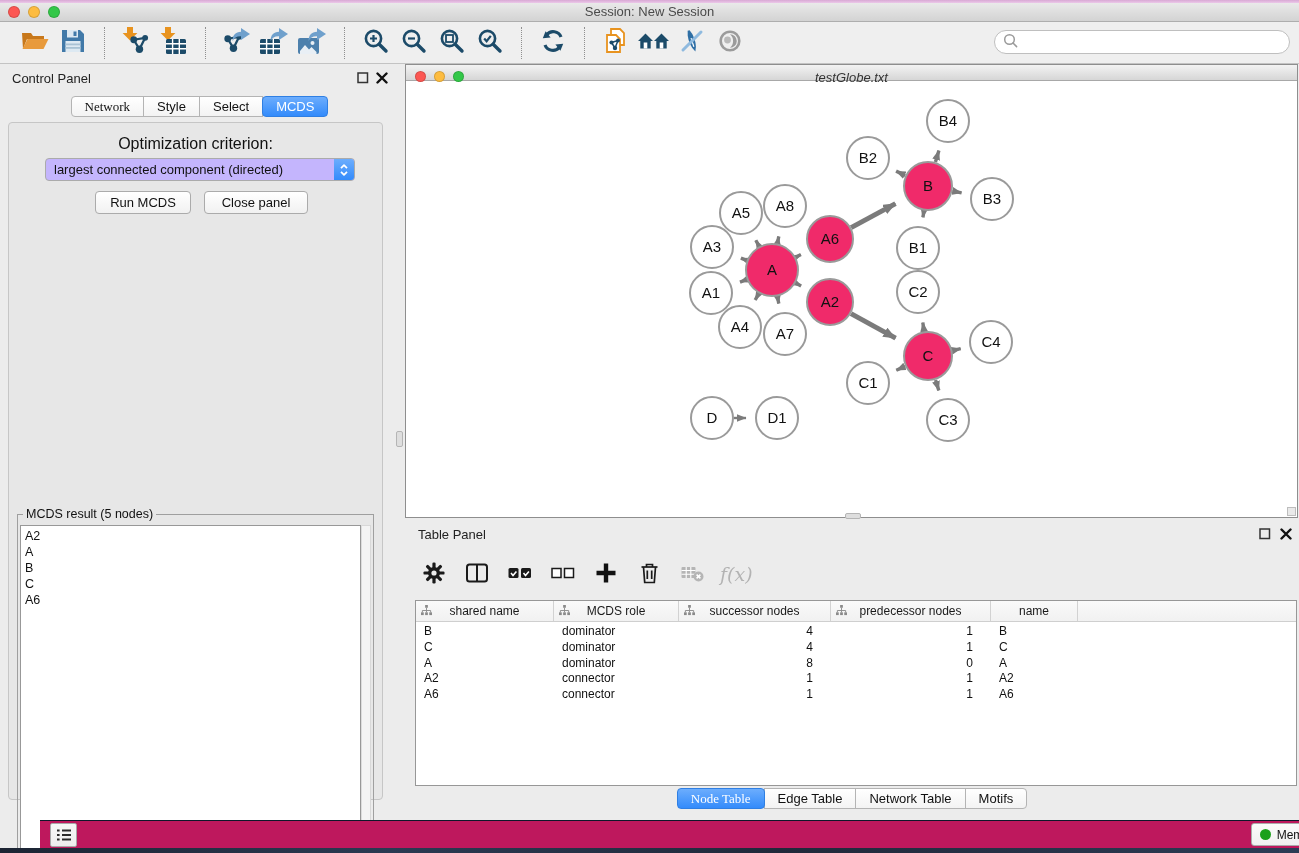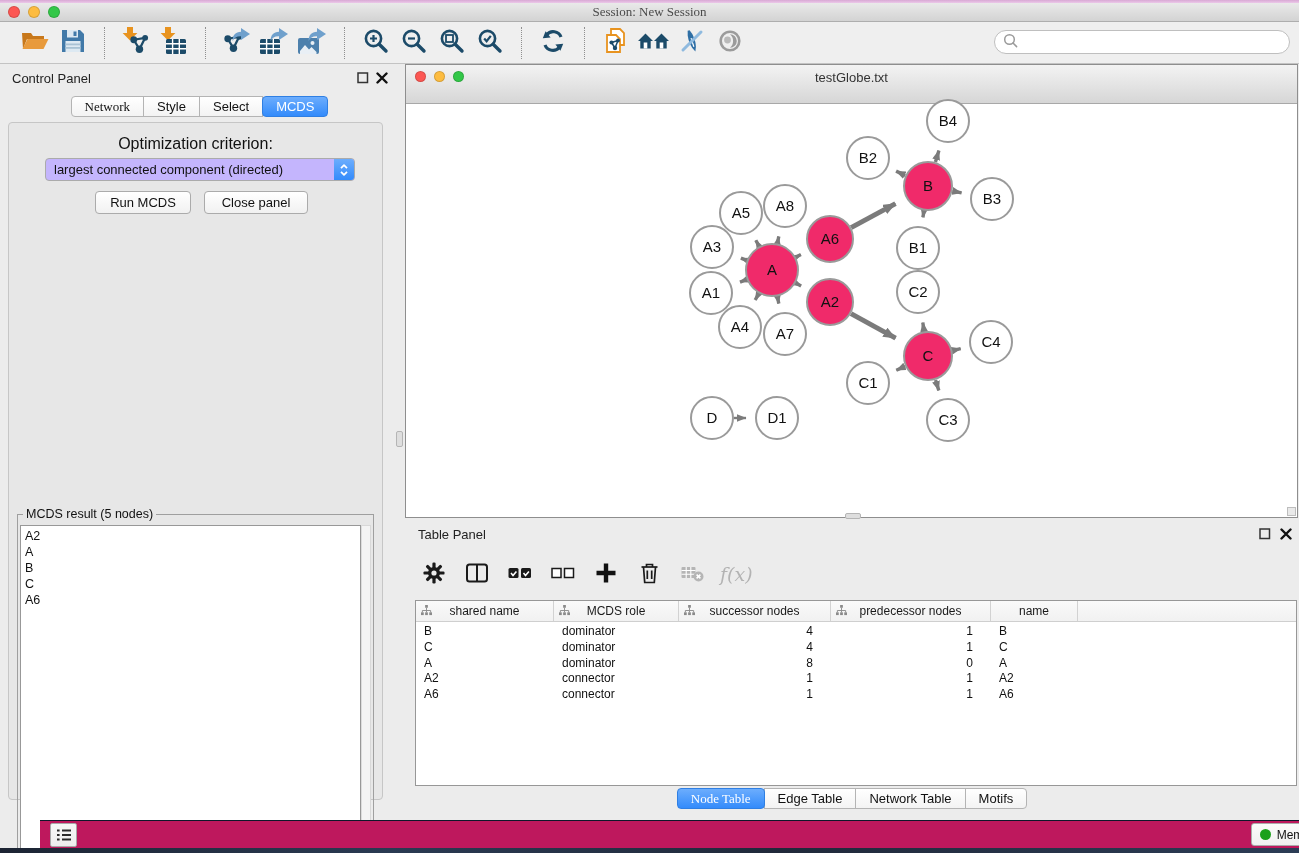--- a/index.html
+++ b/index.html
@@ -10,21 +10,21 @@
   
   #titlebar { position:absolute; left:0; top:0; width:1299px; height:22px;
     background:linear-gradient(#ededed,#d3d3d3); border-bottom:1px solid #aeaeae; }
   #titlebar .topstrip { position:absolute; left:0; top:0; width:100%; height:3px;
     background:linear-gradient(#d8a8d4,#ecc8e9); }
   .lights { position:absolute; display:flex; gap:8px; }
   #titlebar .lights { left:8px; top:6px; }
   .light { width:12px; height:12px; border-radius:50%; border:1px solid rgba(0,0,0,.15); }
   .light.red { background:#fc5753; } .light.yellow { background:#fdbc40; } .light.green { background:#33c748; }
   #titlebar .title { position:absolute; left:0; right:0; top:4px; text-align:center;
-    font-size:13px; color:#4a4a4a;font-family:Liberation Serif, serif; }
+    font-size:13px; color:#4a4a4a; }
 
   
   #main-toolbar { position:absolute; left:0; top:22px; width:1299px; height:42px;
     background:#efefef; border-bottom:1px solid #c3c3c3; display:flex; align-items:center; padding-left:8px; }
   #tb-groups { display:flex; align-items:center; height:100%; }
   .tb-group { display:flex; align-items:center; padding:0 8px; }
   .tb-sep { width:1px; height:32px; border-left:1px dotted #8f8f8f; margin:0 4px; }
   .tb-btn { width:38px; height:36px; background:none; border:none; display:flex;
     align-items:center; justify-content:center; cursor:pointer; }
   #search-box { position:absolute; right:9px; top:8px; width:296px; height:24px;
@@ -67,22 +67,22 @@
     font-size:12.5px; color:#111; }
   #mcds-list { position:absolute; left:2px; top:10px; right:12px; bottom:2px; background:#fff;
     border:1px solid #989898; overflow:hidden; padding-top:2px; }
   #mcds-scroll { position:absolute; top:10px; right:2px; bottom:2px; width:10px; background:#f4f4f4;
     border:1px solid #d8d8d8; border-left:1px solid #dcdcdc; }
   .mcds-item { font-size:12.5px; color:#111; line-height:16px; padding-left:4px; cursor:default; }
 
   
   #network-window { position:absolute; left:405px; top:64px; width:893px; height:454px;
     background:#fff; border:1px solid #8e8e8e; }
-  #nw-titlebar { position:relative; height:39px; background:linear-gradient(#f3f3f3,#d6d6d6);
-    border-bottom:1px solid #a8a8a8; }
+  #nw-titlebar { position:relative; height:16px; background:linear-gradient(#f3f3f3,#d6d6d6);
+    border-bottom:1px solid #a8a8a8;font-style:italic; }
   #nw-titlebar .lights { left:9px; top:6px; }
   #nw-titlebar .light { width:11px; height:11px; }
   #nw-titlebar .title { position:absolute; left:0; right:0; top:5px; text-align:center; font-size:13px; color:#333; }
   #graph-svg { position:absolute; left:1px; top:25px; }
   #nw-resize { position:absolute; right:1px; bottom:1px; width:9px; height:9px;
     background:#e9e9e9; border:1px solid #bdbdbd; }
 
   .split-grip-v { position:absolute; left:396px; top:431px; width:7px; height:16px;
     background:#dedede; border:1px solid #b5b5b5; border-radius:2px; }
   .split-grip-h { position:absolute; left:845px; top:513px; width:16px; height:6px;

